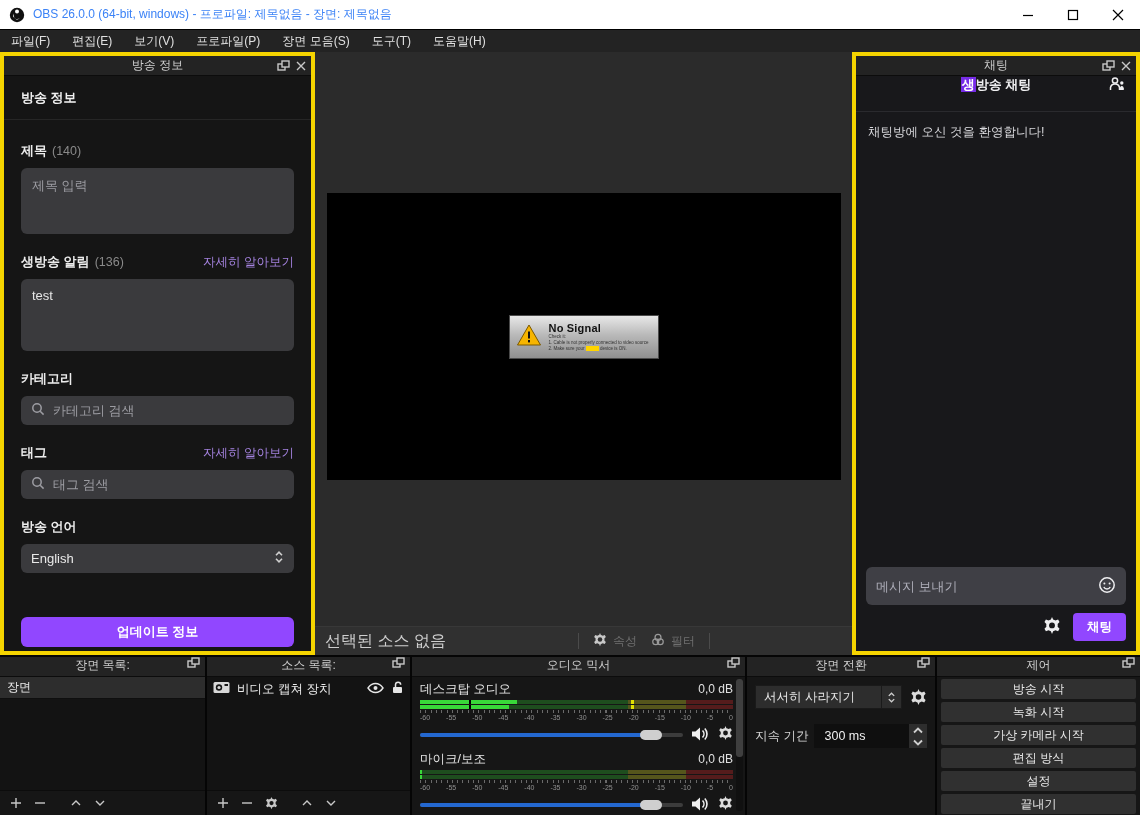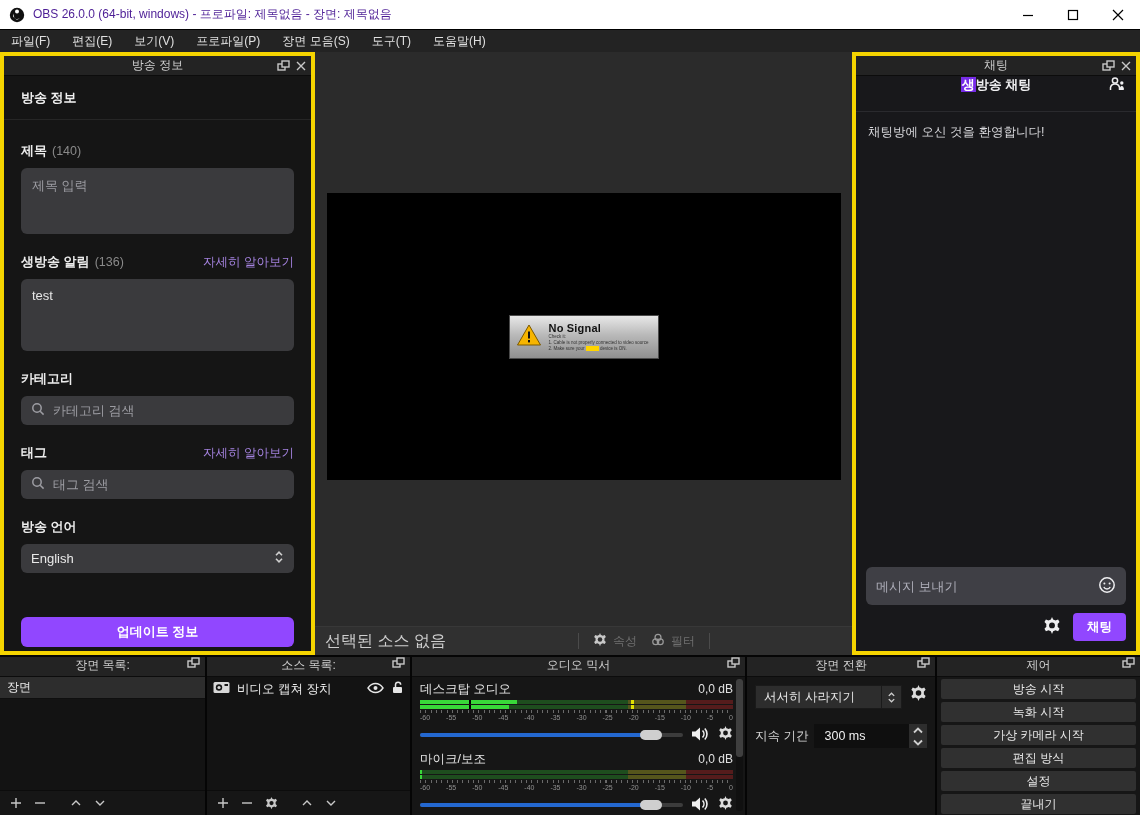--- a/index.html
+++ b/index.html
@@ -3,21 +3,21 @@
 <meta charset="utf-8">
 <style>
   * { margin:0; padding:0; box-sizing:border-box; }
   html,body { width:1140px; height:815px; overflow:hidden; background:#000; }
   body { font-family:"Liberation Sans","DejaVu Sans",sans-serif; font-size:12px; color:#e6e6e6; }
   .app { width:1140px; height:815px; display:flex; flex-direction:column; }
 
   
   .titlebar { height:29px; background:#ffffff; color:#000; display:flex; align-items:center; flex:0 0 29px; }
   .titlebar .logo { width:16px; height:16px; margin:0 8px 0 9px; }
-  .titlebar .wtitle { font-size:12px; color:#4c1d95; flex:1; }
+  .titlebar .wtitle { font-size:12px; color:#3b82f6; flex:1; }
   .wbtn { width:45px; height:29px; display:flex; align-items:center; justify-content:center; }
   .wbtn svg { display:block; }
 
   
   .menubar { height:23px; background:#232323; display:flex; align-items:center; flex:0 0 23px; border-top:1px solid #000; }
   .menubar .mitem { padding:0 11px; line-height:23px; color:#e0e0e0; font-size:12px; cursor:default; }
 
   
   .main { flex:1 1 auto; display:flex; background:#2b2b2b; min-height:0; }
   .ydock { border:4px solid #f5d400; background:#151515; display:flex; flex-direction:column; min-height:0; }
@@ -111,21 +111,21 @@
   .mdot { position:absolute; left:0; top:0; bottom:0; width:2px; background:#39d839; }
   .tickstrip { height:3px; background:repeating-linear-gradient(to right,#6a6a6a 0 1px,transparent 1px 5.3px); margin-top:1px; }
   .ticklabels { display:flex; justify-content:space-between; font-size:7px; color:#909090; margin-top:1px; line-height:7px; }
   .sliderrow { display:flex; align-items:center; gap:8px; margin-top:5px; height:18px; }
   .slider { flex:1; position:relative; height:4px; background:#3c3c3c; border-radius:2px; }
   .sfill { position:absolute; left:0; top:0; bottom:0; background:#2468d0; border-radius:2px; }
   .shandle { position:absolute; top:50%; transform:translate(-50%,-50%); width:22px; height:10px; background:#cfcfcf; border-radius:5px; }
 
   
   .transbody { padding:8px 8px; }
-  .transrow1 { display:flex; align-items:flex-start; gap:8px; }
+  .transrow1 { display:flex; align-items:flex-end; gap:8px; }
   .dropdown { flex:1; height:24px; background:#2d2d2d; border:1px solid #1a1a1a; display:flex; align-items:center; padding-left:8px; color:#e6e6e6; font-size:12.5px; cursor:pointer; }
   .dd-arrows { margin-left:auto; width:20px; align-self:stretch; border-left:1px solid #1a1a1a; display:flex; align-items:center; justify-content:center; }
   .transrow2 { display:flex; align-items:center; margin-top:15px; gap:6px; }
   .translabel { color:#d5d5d5; font-size:12.5px; }
   .spinbox { flex:1; height:24px; background:#0f0f0f; display:flex; align-items:center; }
   .spinval { flex:1; padding-left:10px; color:#efefef; font-size:12.5px; }
   .spinbtns { width:18px; align-self:stretch; display:flex; flex-direction:column; background:#2d2d2d; }
   .spinbtns div { flex:1; display:flex; align-items:center; justify-content:center; cursor:pointer; }
 
   

